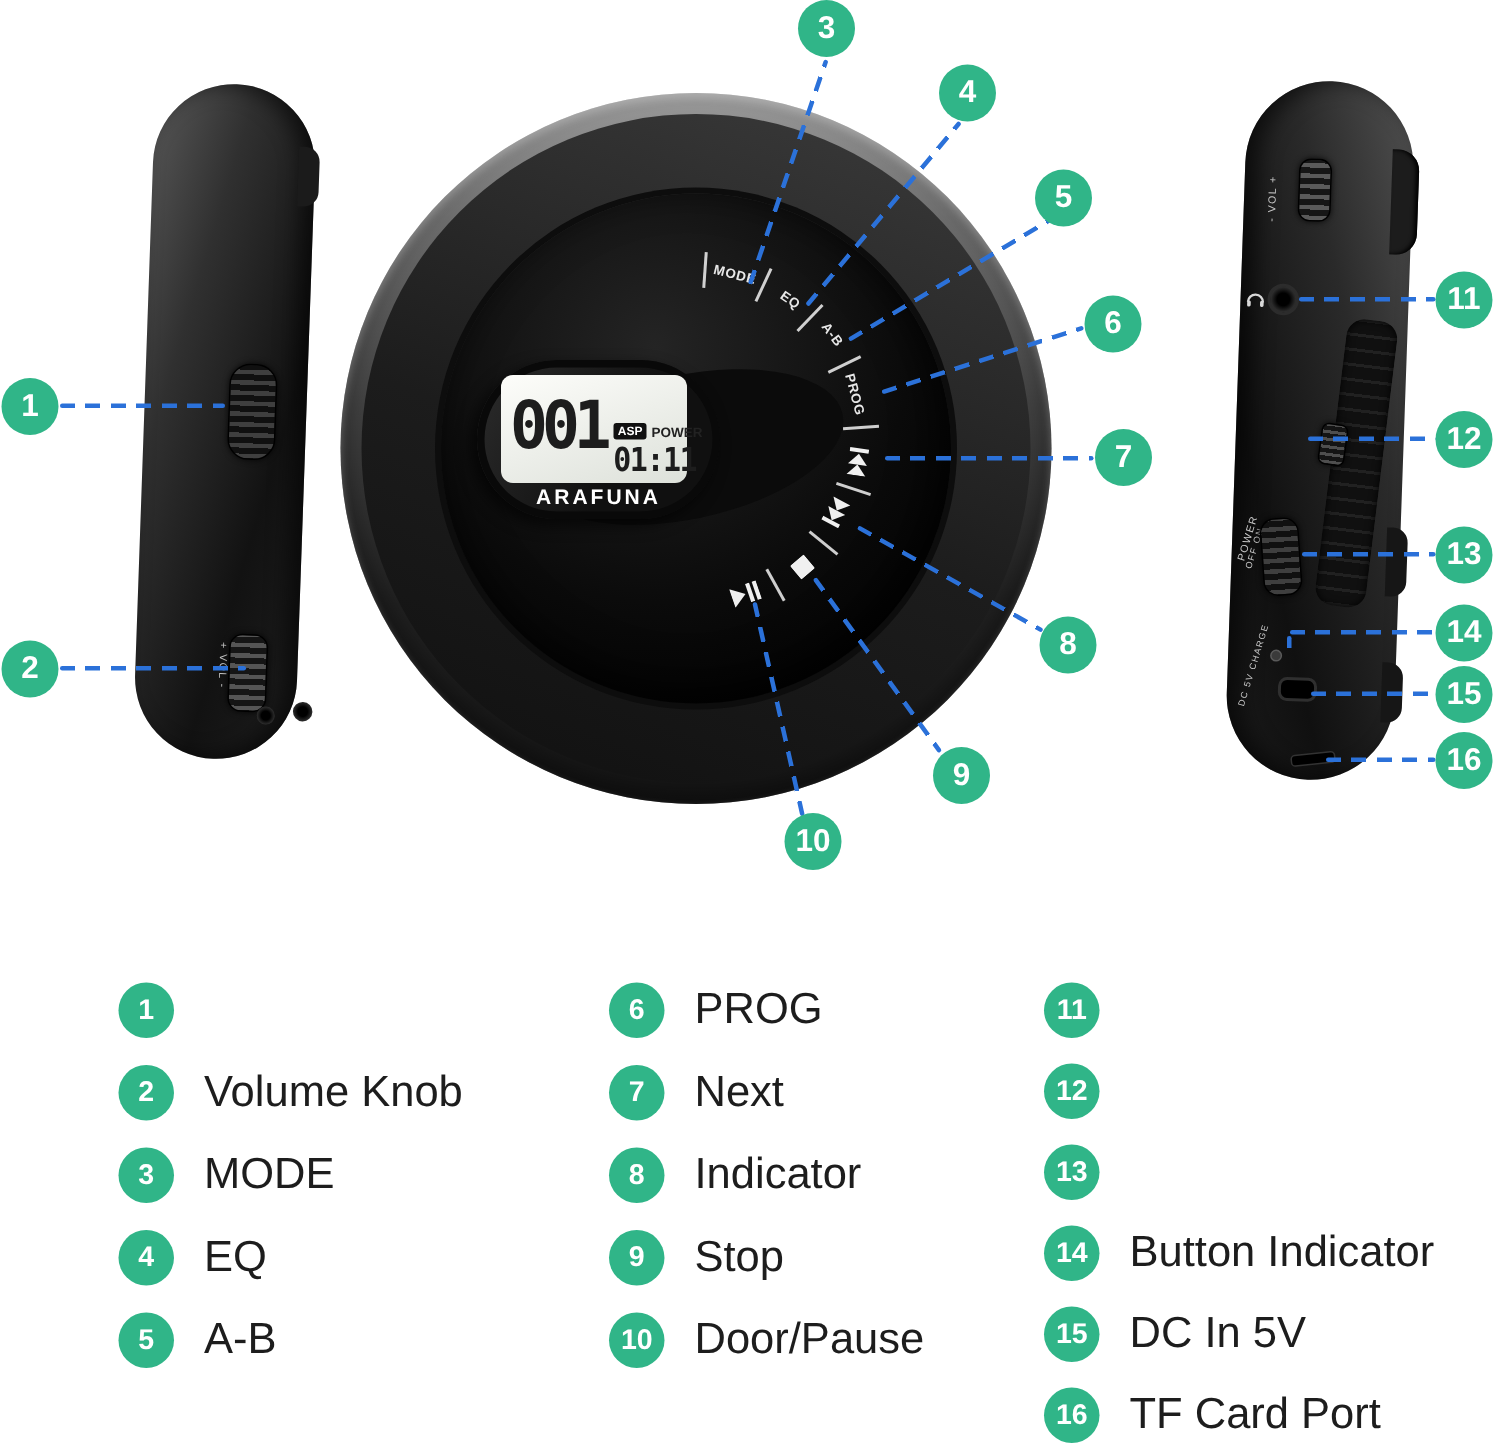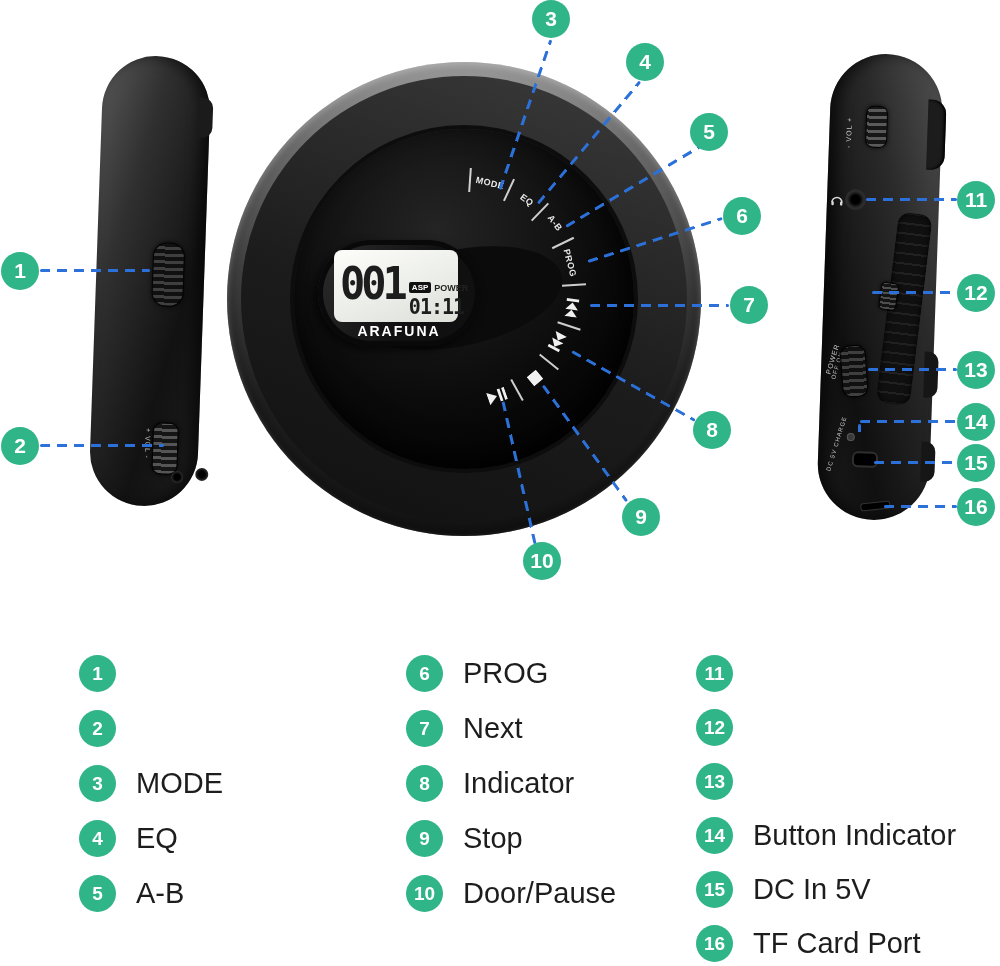--- a/index.html
+++ b/index.html
@@ -223,20 +223,21 @@
   <div class="co" style="left:957px;top:403px;">14</div>
   <div class="co" style="left:957px;top:444px;">15</div>
   <div class="co" style="left:957px;top:488px;">16</div>
 
   <div class="legend-col" style="left:79px;top:655px;">
     <div class="lrow">
       <span class="lnum">1</span>
     </div>
     <div class="lrow">
       <span class="lnum">2</span>
+      <span class="llabel">Volume Knob</span>
     </div>
     <div class="lrow">
       <span class="lnum">3</span>
       <span class="llabel">MODE</span>
     </div>
     <div class="lrow">
       <span class="lnum">4</span>
       <span class="llabel">EQ</span>
     </div>
     <div class="lrow">

